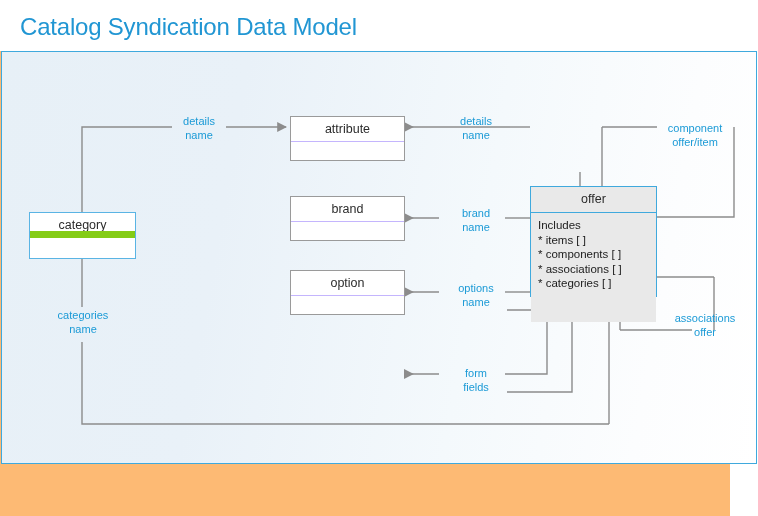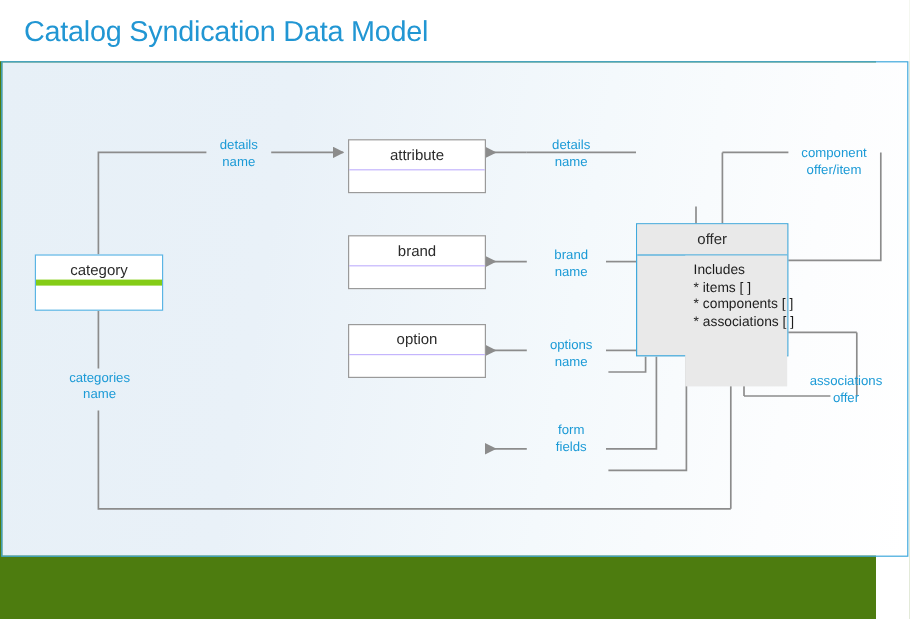--- a/index.html
+++ b/index.html
@@ -11,21 +11,21 @@
   body {
     width: 758px;
     height: 516px;
     font-family: "Liberation Sans", sans-serif;
     overflow: hidden;
   }
   #page {
     position: relative;
     width: 730px;
     height: 516px;
-    background: #4d7c0f;
+    background: #fdba74;
   }
   
   #header {
     position: absolute;
     left: 0; top: 0;
     width: 758px; height: 51px;
     background: #ffffff;
     box-sizing: border-box;
   }
   #title {
@@ -70,28 +70,27 @@
     text-align: center;
     font-size: 12.5px;
     color: #2b2b2b;
     border-bottom: 1px solid #c4b5fd;
     white-space: nowrap;
     overflow: hidden;
   }
   .entity .ent-body {
     box-sizing: border-box;
     height: 100%;
-    margin-left: 40px;
   }
   
   .entity.blue {
     border: 1px solid #5ab4e4;
   }
   .entity.blue .ent-head {
-    border-bottom: 5px solid #84cc16;
+    border-bottom: 7px solid #84cc16;
   }
   
   .entity.shaded {
     border: 1px solid #3fa9dd;
     background: #e9e9e9;
   }
   .entity.shaded .ent-head {
     border-bottom: 1px solid #3fa9dd;
     background: #e9e9e9;
     height: 26px;
@@ -199,20 +198,21 @@
     </div>
 
 
     <div class="entity shaded" style="left:528px; top:134px; width:127px; height:111px;">
       <div class="ent-head">offer</div>
       <div class="ent-body">
         <div class="attr-line">Includes</div>
         <div class="attr-line">* items [ ]</div>
         <div class="attr-line">* components [ ]</div>
         <div class="attr-line">* associations [ ]</div>
+        <div class="attr-line">* categories [ ]</div>
       </div>
     </div>
 
     <div class="edge-label" style="left:170px; top:63px; width:54px;">
       <div>details</div>
       <div>name</div>
     </div>
 
     <div class="edge-label" style="left:447px; top:63px; width:54px;">
       <div>details</div>
@@ -237,19 +237,19 @@
     <div class="edge-label" style="left:660px; top:260px; width:86px;">
       <div>associations</div>
       <div>offer</div>
     </div>
 
     <div class="edge-label" style="left:40px; top:257px; width:82px;">
       <div>categories</div>
       <div>name</div>
     </div>
 
-    <div class="edge-label" style="left:447px; top:301px; width:54px;">
+    <div class="edge-label" style="left:447px; top:315px; width:54px;">
       <div>form</div>
       <div>fields</div>
     </div>
 
   </div>
 </div>
 
 </body></html>

